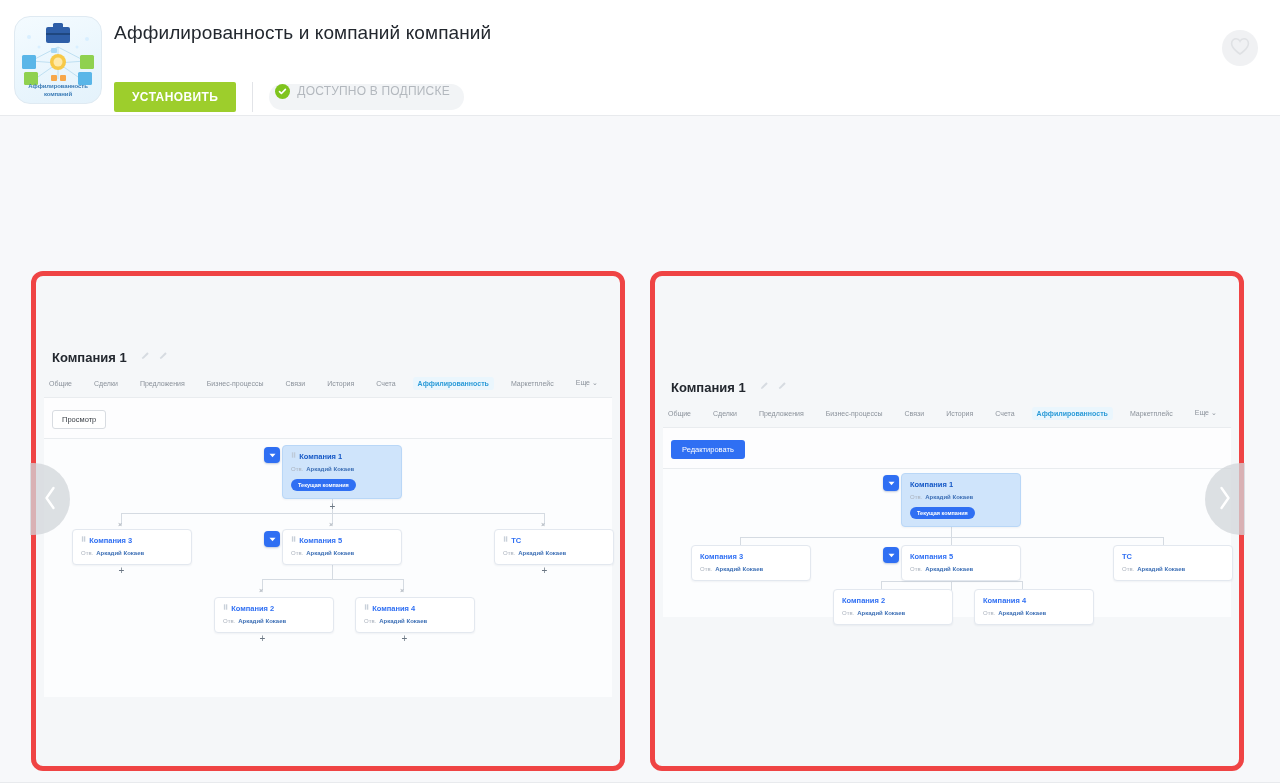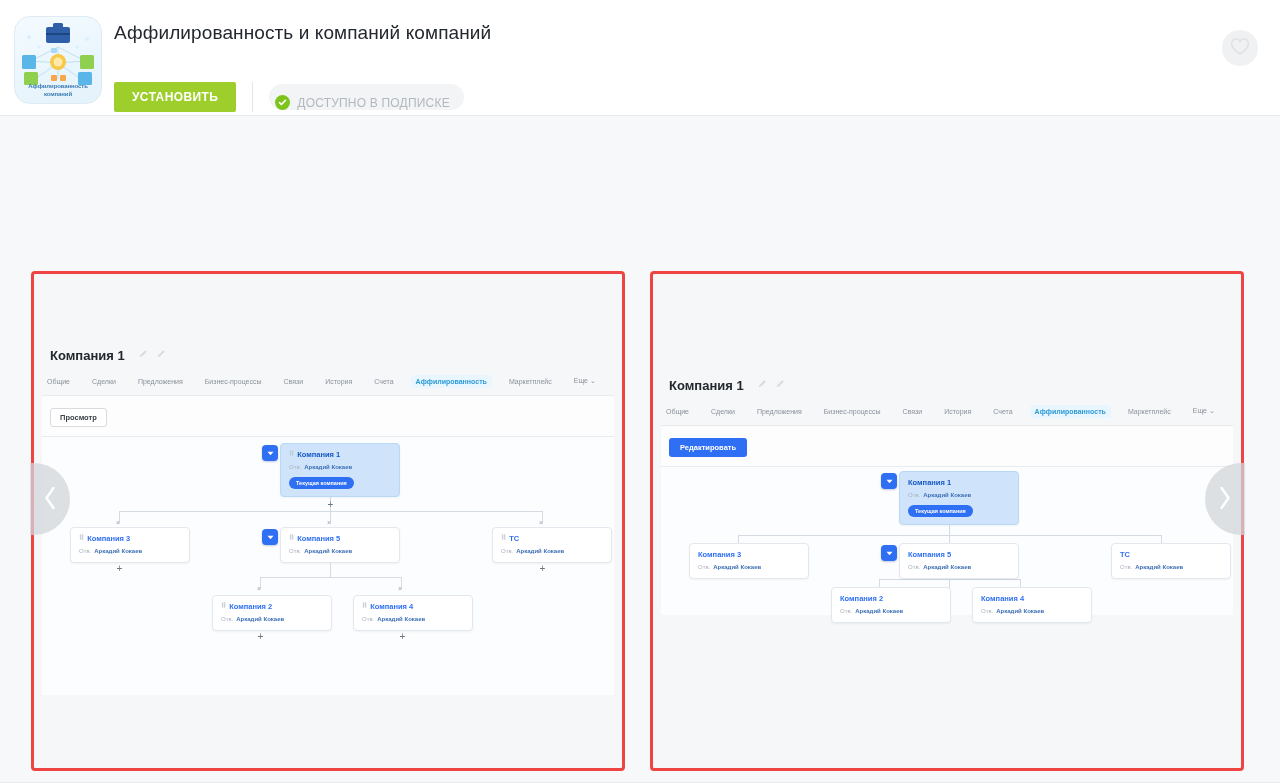--- a/index.html
+++ b/index.html
@@ -66,21 +66,21 @@
     border-radius: 2px;
     cursor: pointer;
   }
   .divider-v {
     width: 1px; height: 30px;
     background: #e2e4e8;
     margin: 0 16px;
   }
   .subscription-badge {
     display: inline-flex;
-    align-items: flex-end;
+    align-items: flex-start;
     height: 26px;
     padding: 0 14px 0 6px;
     background: #f2f4f6;
     border-radius: 13px;
     color: #b3b8be;
     font-size: 12px;
     letter-spacing: 0.2px;
   }
   .check-circle {
     width: 15px; height: 15px;
@@ -111,22 +111,22 @@
     background: #f7f8fa;
     border-bottom: 1px solid #e8eaed;
   }
   .carousel {
     position: relative;
     height: 100%;
   }
   .slide-card {
     position: absolute;
     background: #f5f7f9;
-    border: 3px solid #ef4444;
-    border-radius: 4px;
+    border: 5px solid #ef4444;
+    border-radius: 12px;
     overflow: hidden;
   }
   .slide-left  { left: 31px;  top: 155px; width: 594px; height: 500px; }
   .slide-right { left: 650px; top: 155px; width: 594px; height: 500px; }
 
   
   .crm {
     position: absolute;
     left: 0; right: 0;
     background: transparent;
@@ -164,21 +164,20 @@
   }
   .crm-tab.active {
     color: #2b9bd8;
     background: #eaf6fd;
     font-weight: bold;
   }
   .toolbar {
     padding: 10px 8px 9px 8px;
     border-bottom: 1px solid #e9ecef;
     background: #fdfdfe;
-    font-weight: bold;
   }
   .btn-outline {
     display: inline-block;
     font-size: 7.5px;
     color: #3b4047;
     background: #ffffff;
     border: 1px solid #d8dce1;
     border-radius: 3px;
     padding: 4px 9px;
     cursor: pointer;

